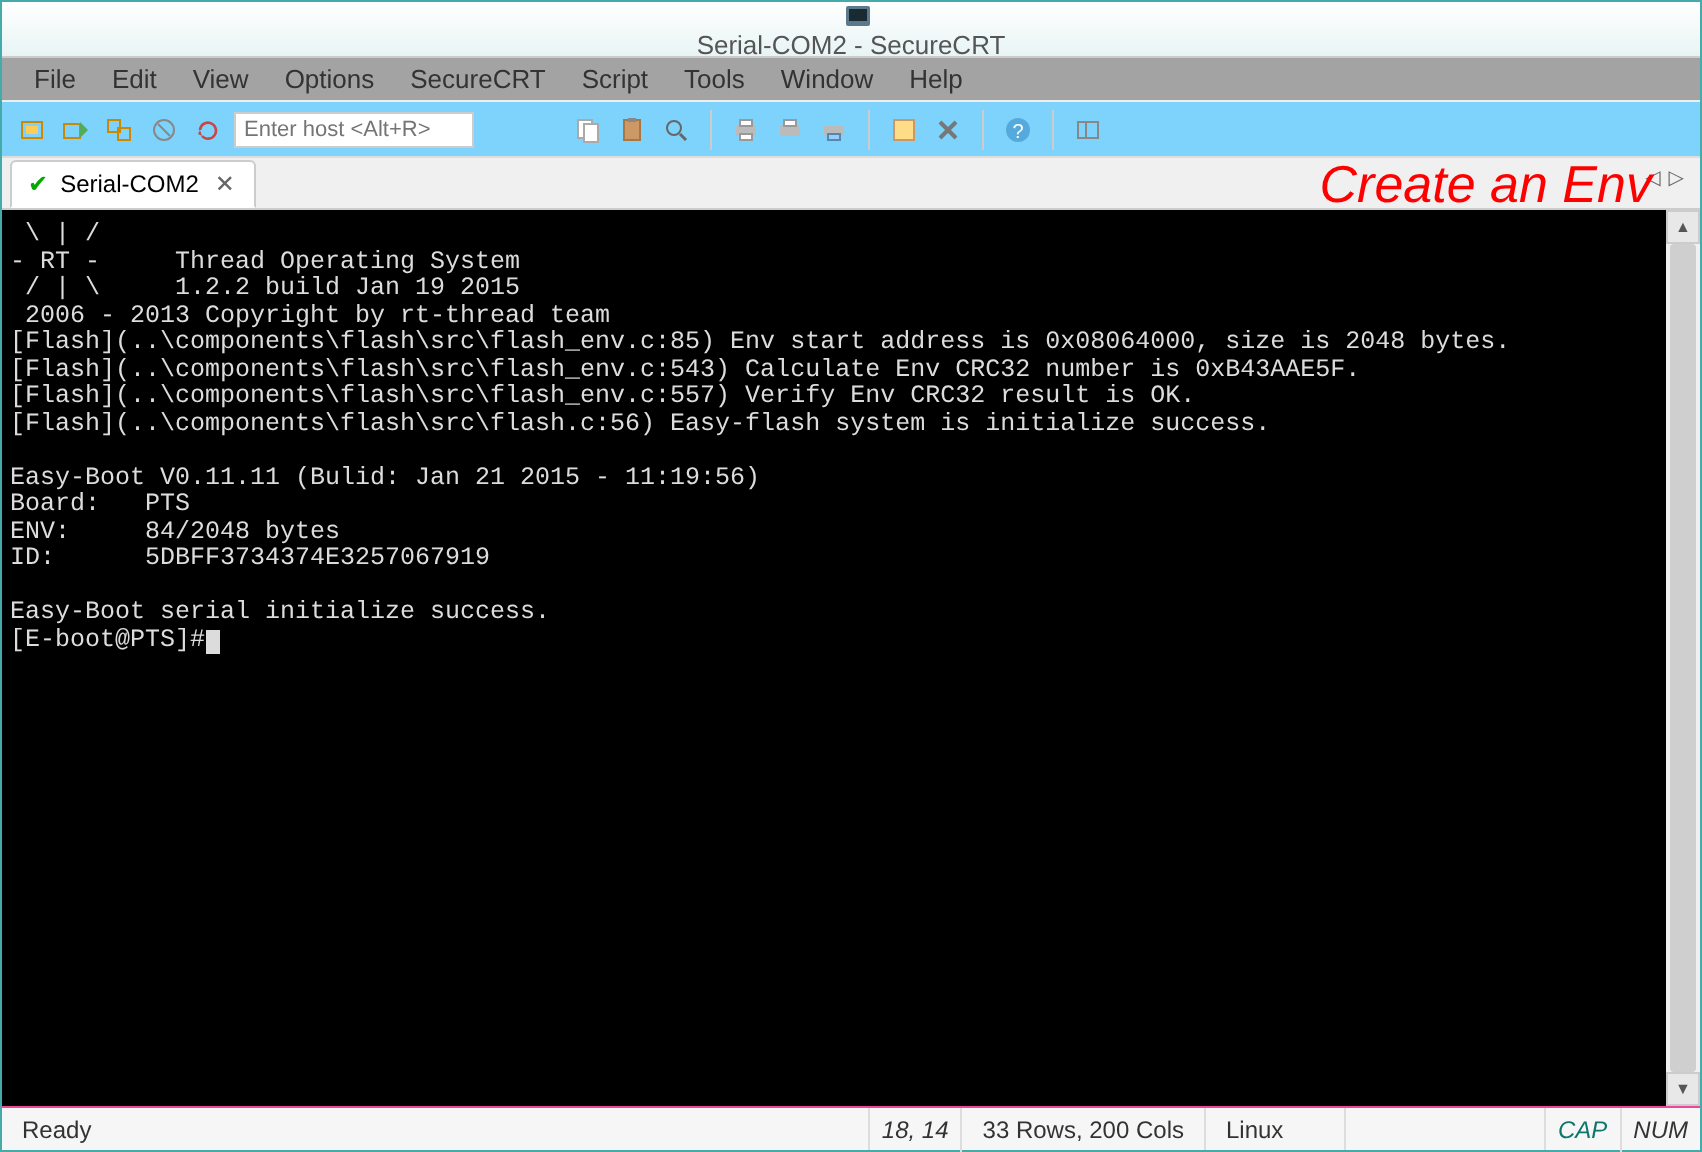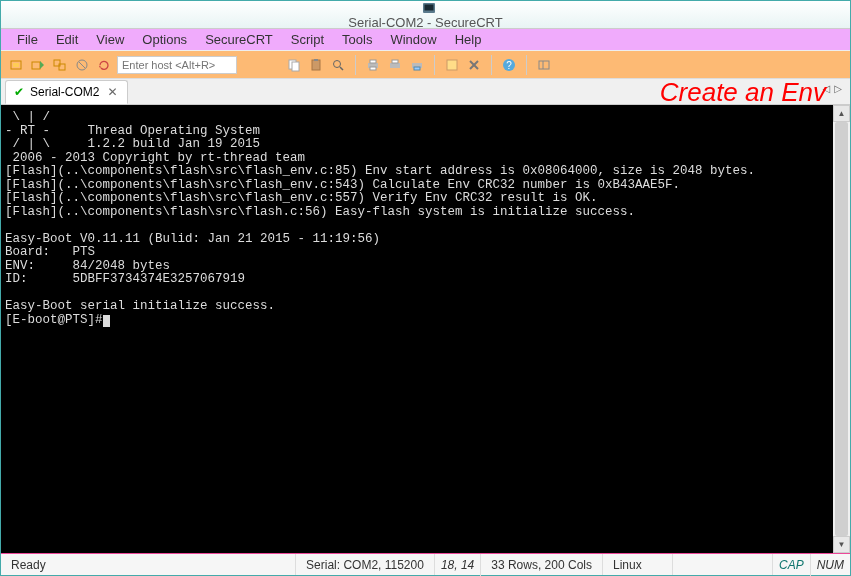--- a/index.html
+++ b/index.html
@@ -48,33 +48,33 @@
   height: 22px;
   display: flex;
   align-items: center;
   justify-content: center;
   font-size: 10px;
   color: #333;
 }
 .win-btn.close { background: #e81123; color: #fff; width: 50px; }
 .menubar {
   height: 22px;
-  background: #f0abfc;
+  background: #a3a3a3;
   display: flex;
   align-items: center;
   padding: 0 8px;
   gap: 2px;
   border-bottom: 1px solid #eee;
   font-size: 13px;
   color: #333;
 }
 .menu-item { padding: 2px 8px; cursor: default; }
 .toolbar {
   height: 28px;
-  background: #fdba74;
+  background: #7dd3fc;
   border-bottom: 1px solid #ddd;
   display: flex;
   align-items: center;
   padding: 0 6px;
   gap: 4px;
 }
 .tb-icon {
   width: 18px; height: 18px;
   display:flex; align-items:center; justify-content:center;
   color:#555;
@@ -374,21 +374,20 @@
       <div class="arrow">▲</div>
       <div class="track">
           <div class="thumb"></div>
         </div>
       <div class="arrow">▼</div>
     </div>
   </div>
 
   <div class="statusbar">
     <div class="status-cell wide">Ready</div>
-    <div class="status-cell">Serial: COM2, 115200</div>
     <div class="status-cell small">18, 14</div>
     <div class="status-cell">33 Rows, 200 Cols</div>
     <div class="status-cell" style="width:70px">Linux</div>
     <div class="status-cell" style="flex:0 0 100px"></div>
     <div class="status-cell small" style="color:#0f766e">CAP</div>
     <div class="status-cell small" style="border-right:none">NUM</div>
   </div>
 
 </div>
 

